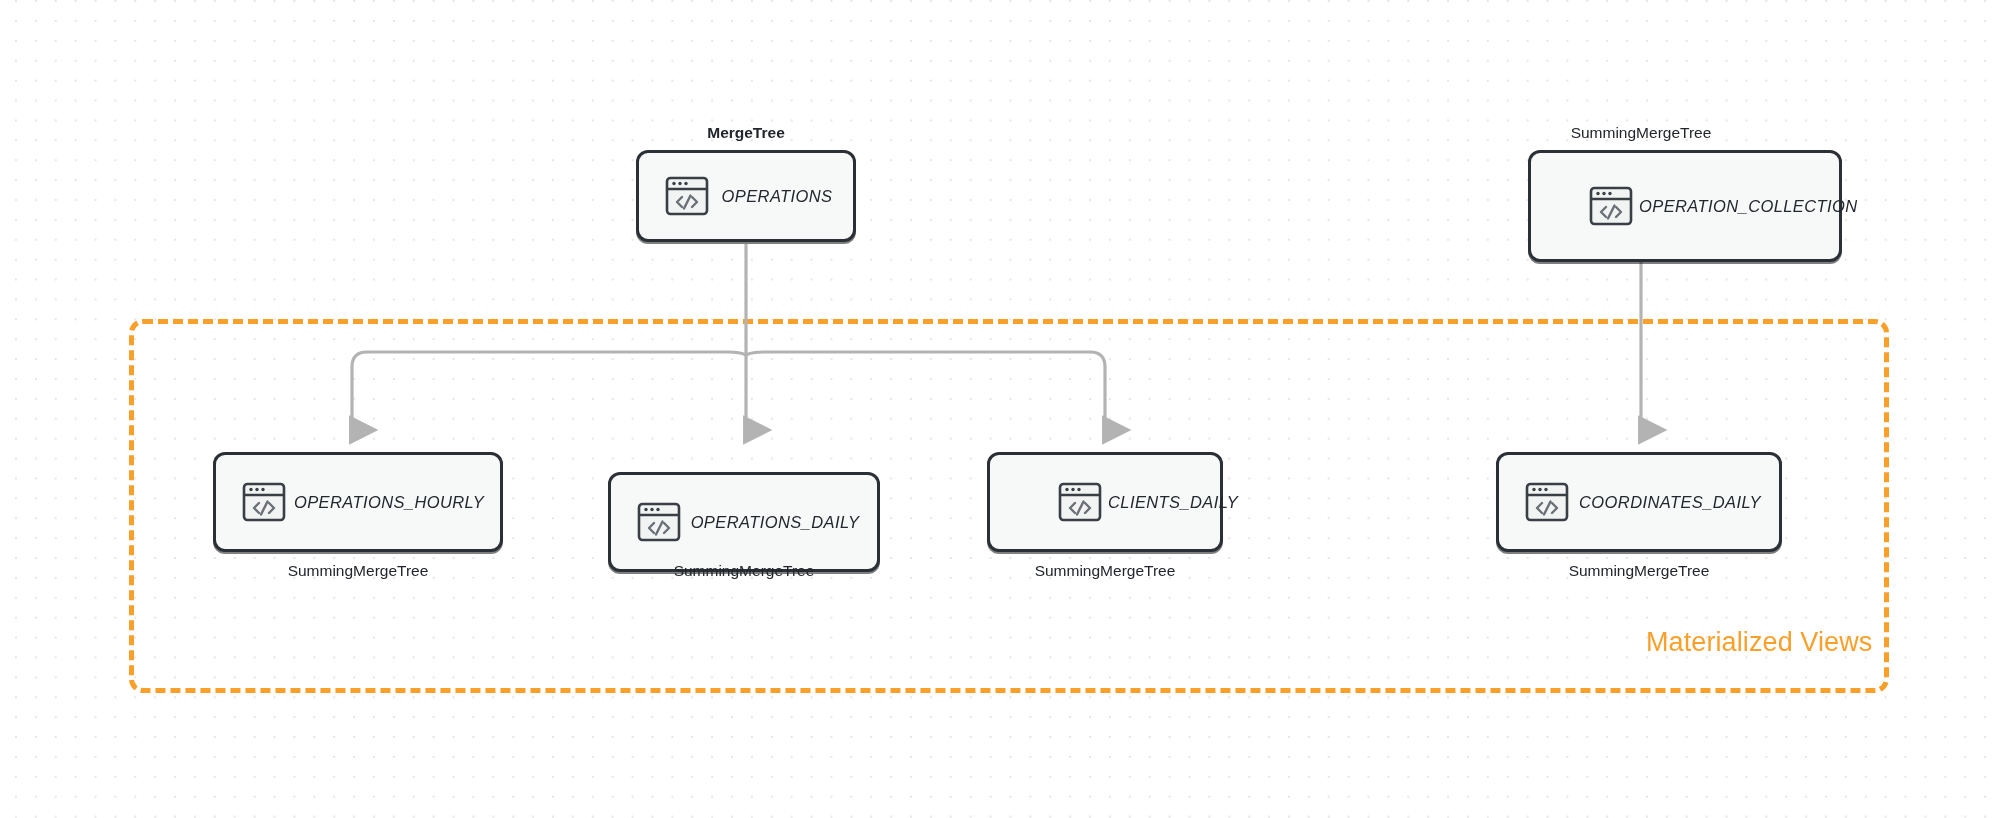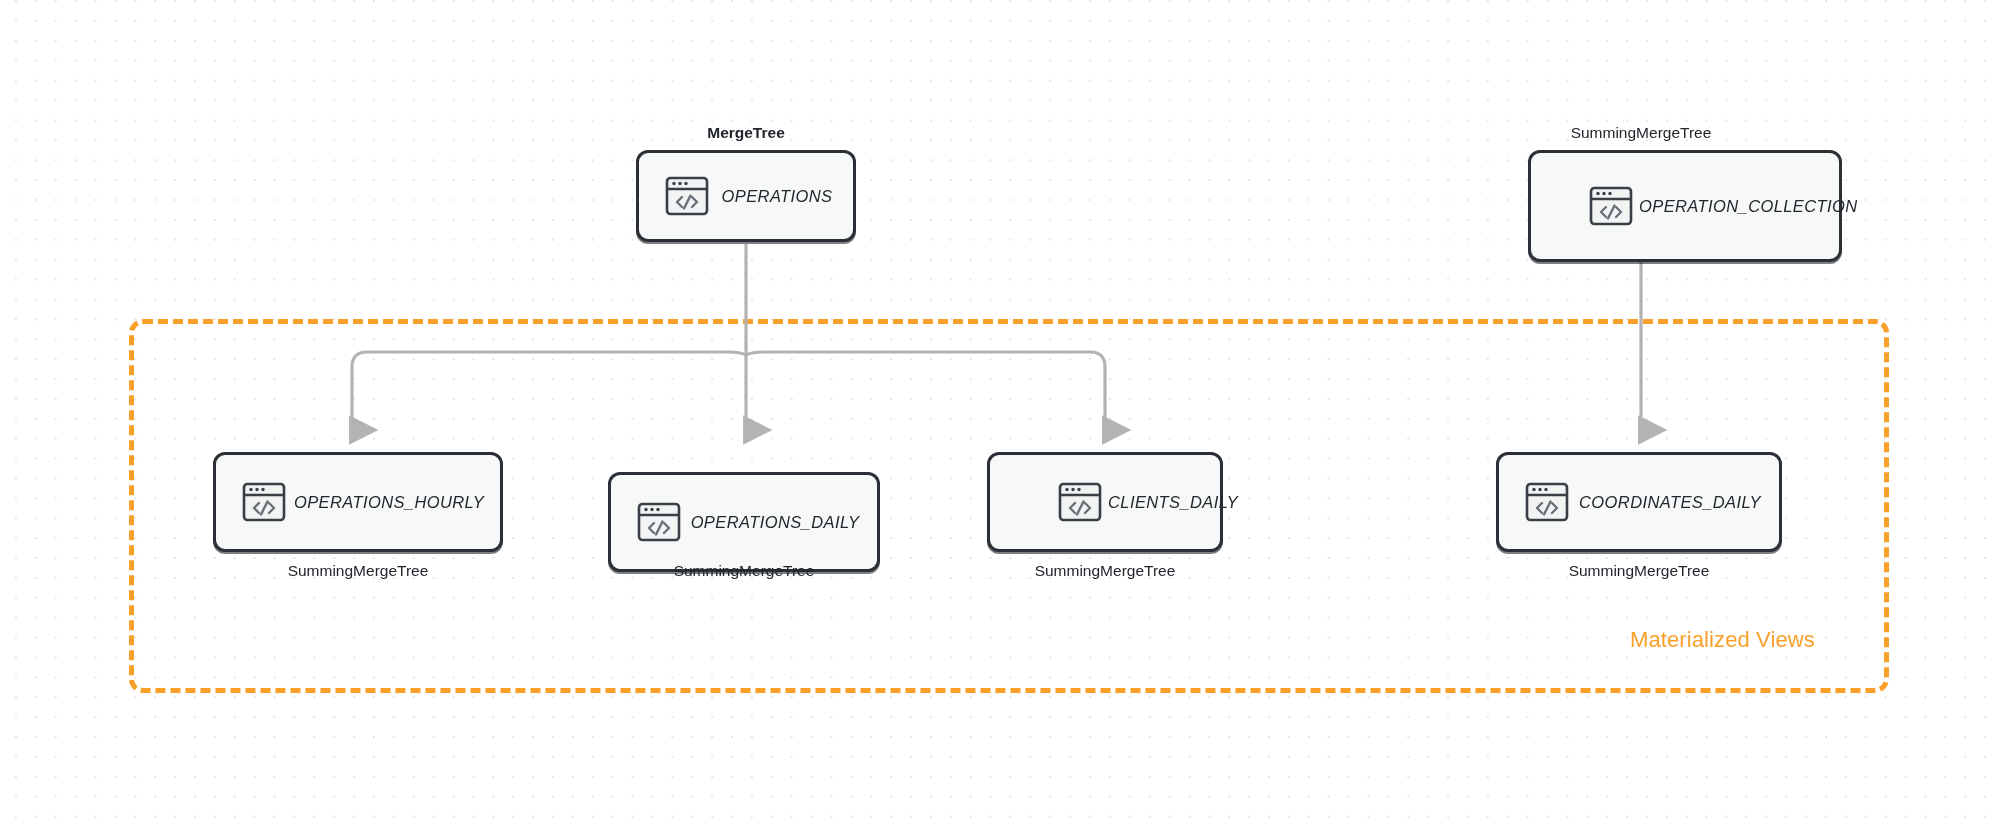--- a/index.html
+++ b/index.html
@@ -36,23 +36,24 @@
   
   .mv-group {
     position: absolute;
     box-sizing: border-box;
     border: 5px dashed #f9a02b;
     border-radius: 14px;
   }
   .mv-label {
     position: absolute;
     color: #f9a02b;
-    font-size: 22px;
+    font-size: 27px;
     letter-spacing: .1px;
     white-space: nowrap;
+    margin-left: 16px;
   }
 
   
   .node {
     position: absolute;
     box-sizing: border-box;
     display: flex;
     align-items: center;
     background: #f7f8f8;
     border: 3px solid #2b2f36;

